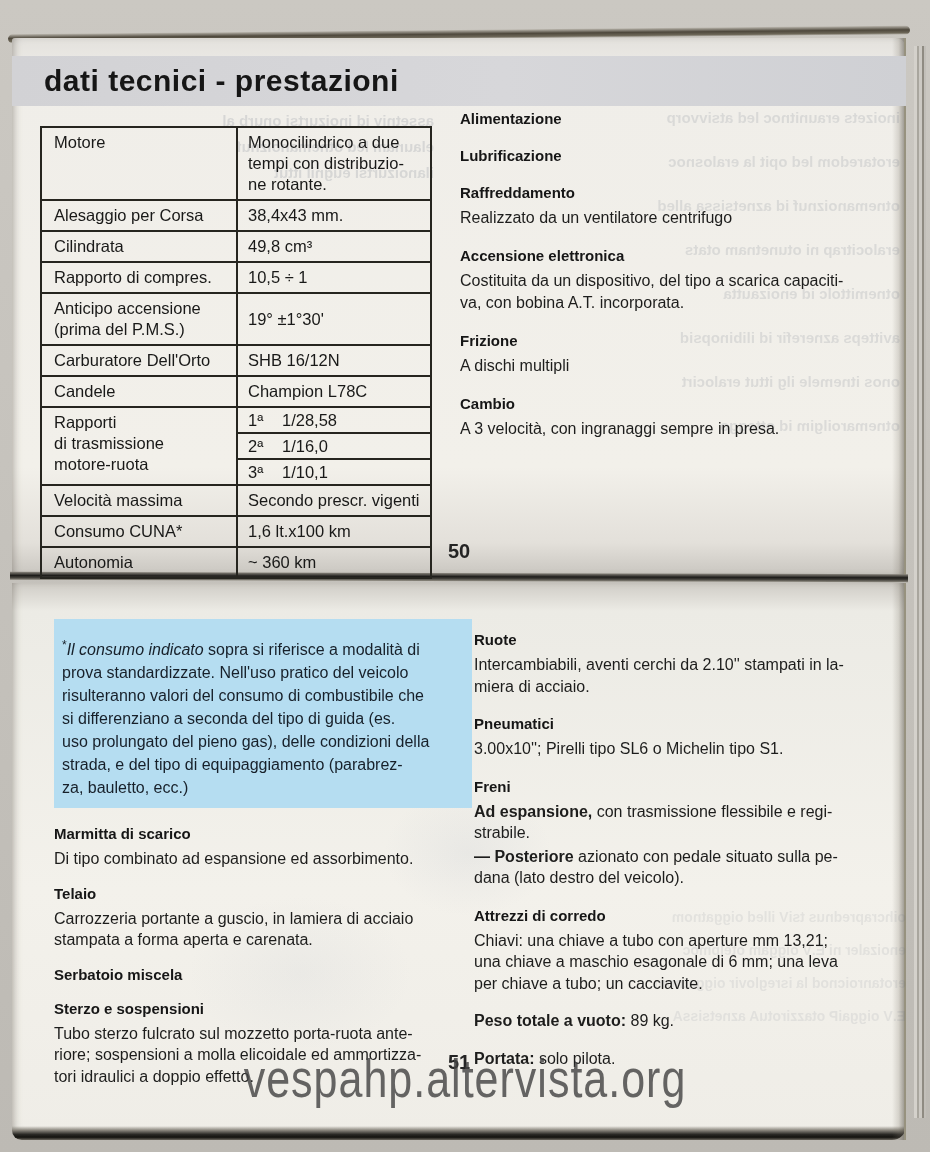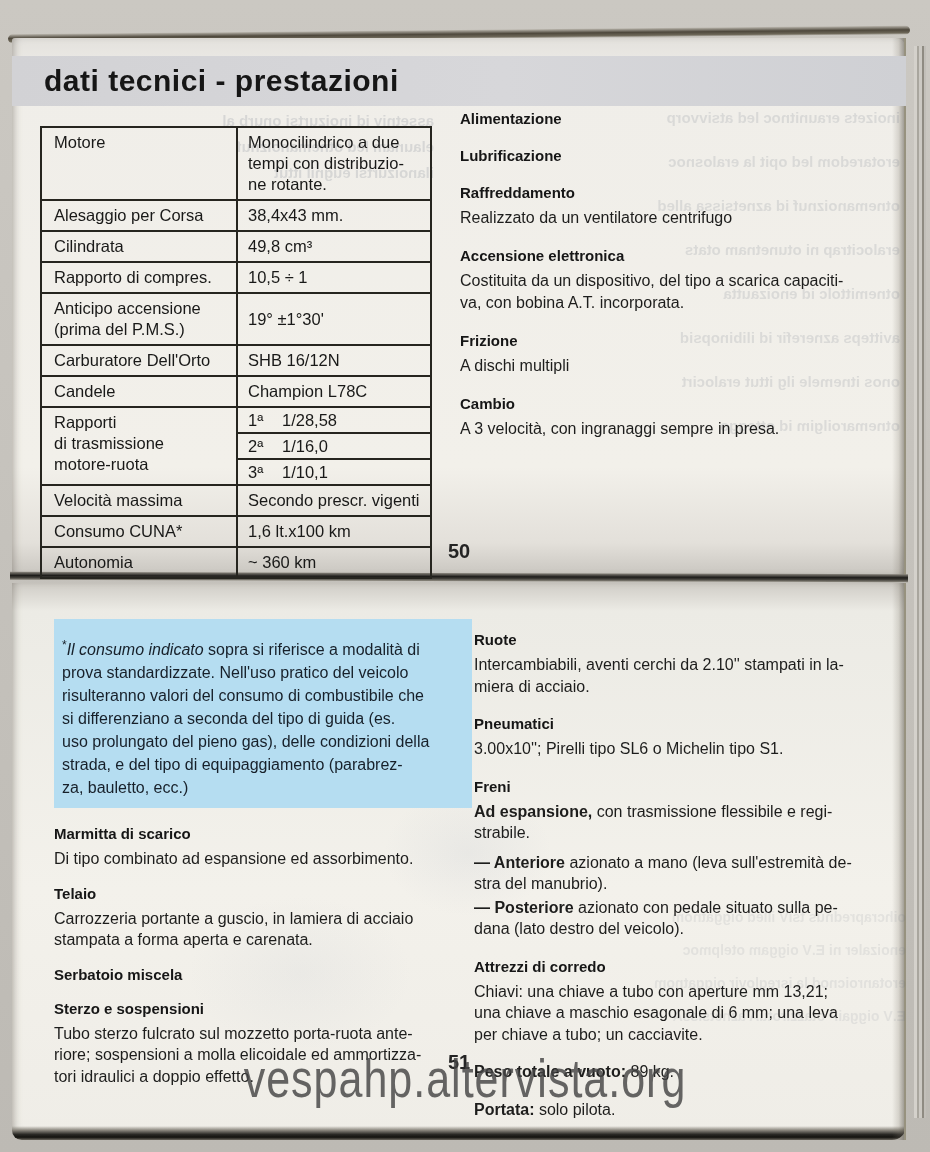--- a/index.html
+++ b/index.html
@@ -327,22 +327,20 @@
 miera di acciaio.</p>
     </section>
     <section class="sec">
       <h3>Pneumatici</h3>
       <p class="pre">3.00x10''; Pirelli tipo SL6 o Michelin tipo S1.</p>
     </section>
     <section class="sec">
       <h3>Freni</h3>
       <p><span class="b">Ad espansione,</span><span class="pre"> con trasmissione flessibile e regi-
 strabile.</span></p>
-      <p><span class="b">— Anteriore</span><span class="pre"> azionato a mano (leva sull'estremità de-
-stra del manubrio).</span></p>
       <p style="margin-top:2px;"><span class="b">— Posteriore</span><span class="pre"> azionato con pedale situato sulla pe-
 dana (lato destro del veicolo).</span></p>
     </section>
     <section class="sec">
       <h3>Attrezzi di corredo</h3>
       <p class="pre">Chiavi: una chiave a tubo con aperture mm 13,21;
 una chiave a maschio esagonale di 6 mm; una leva
 per chiave a tubo; un cacciavite.</p>
     </section>
     <section class="sec">

